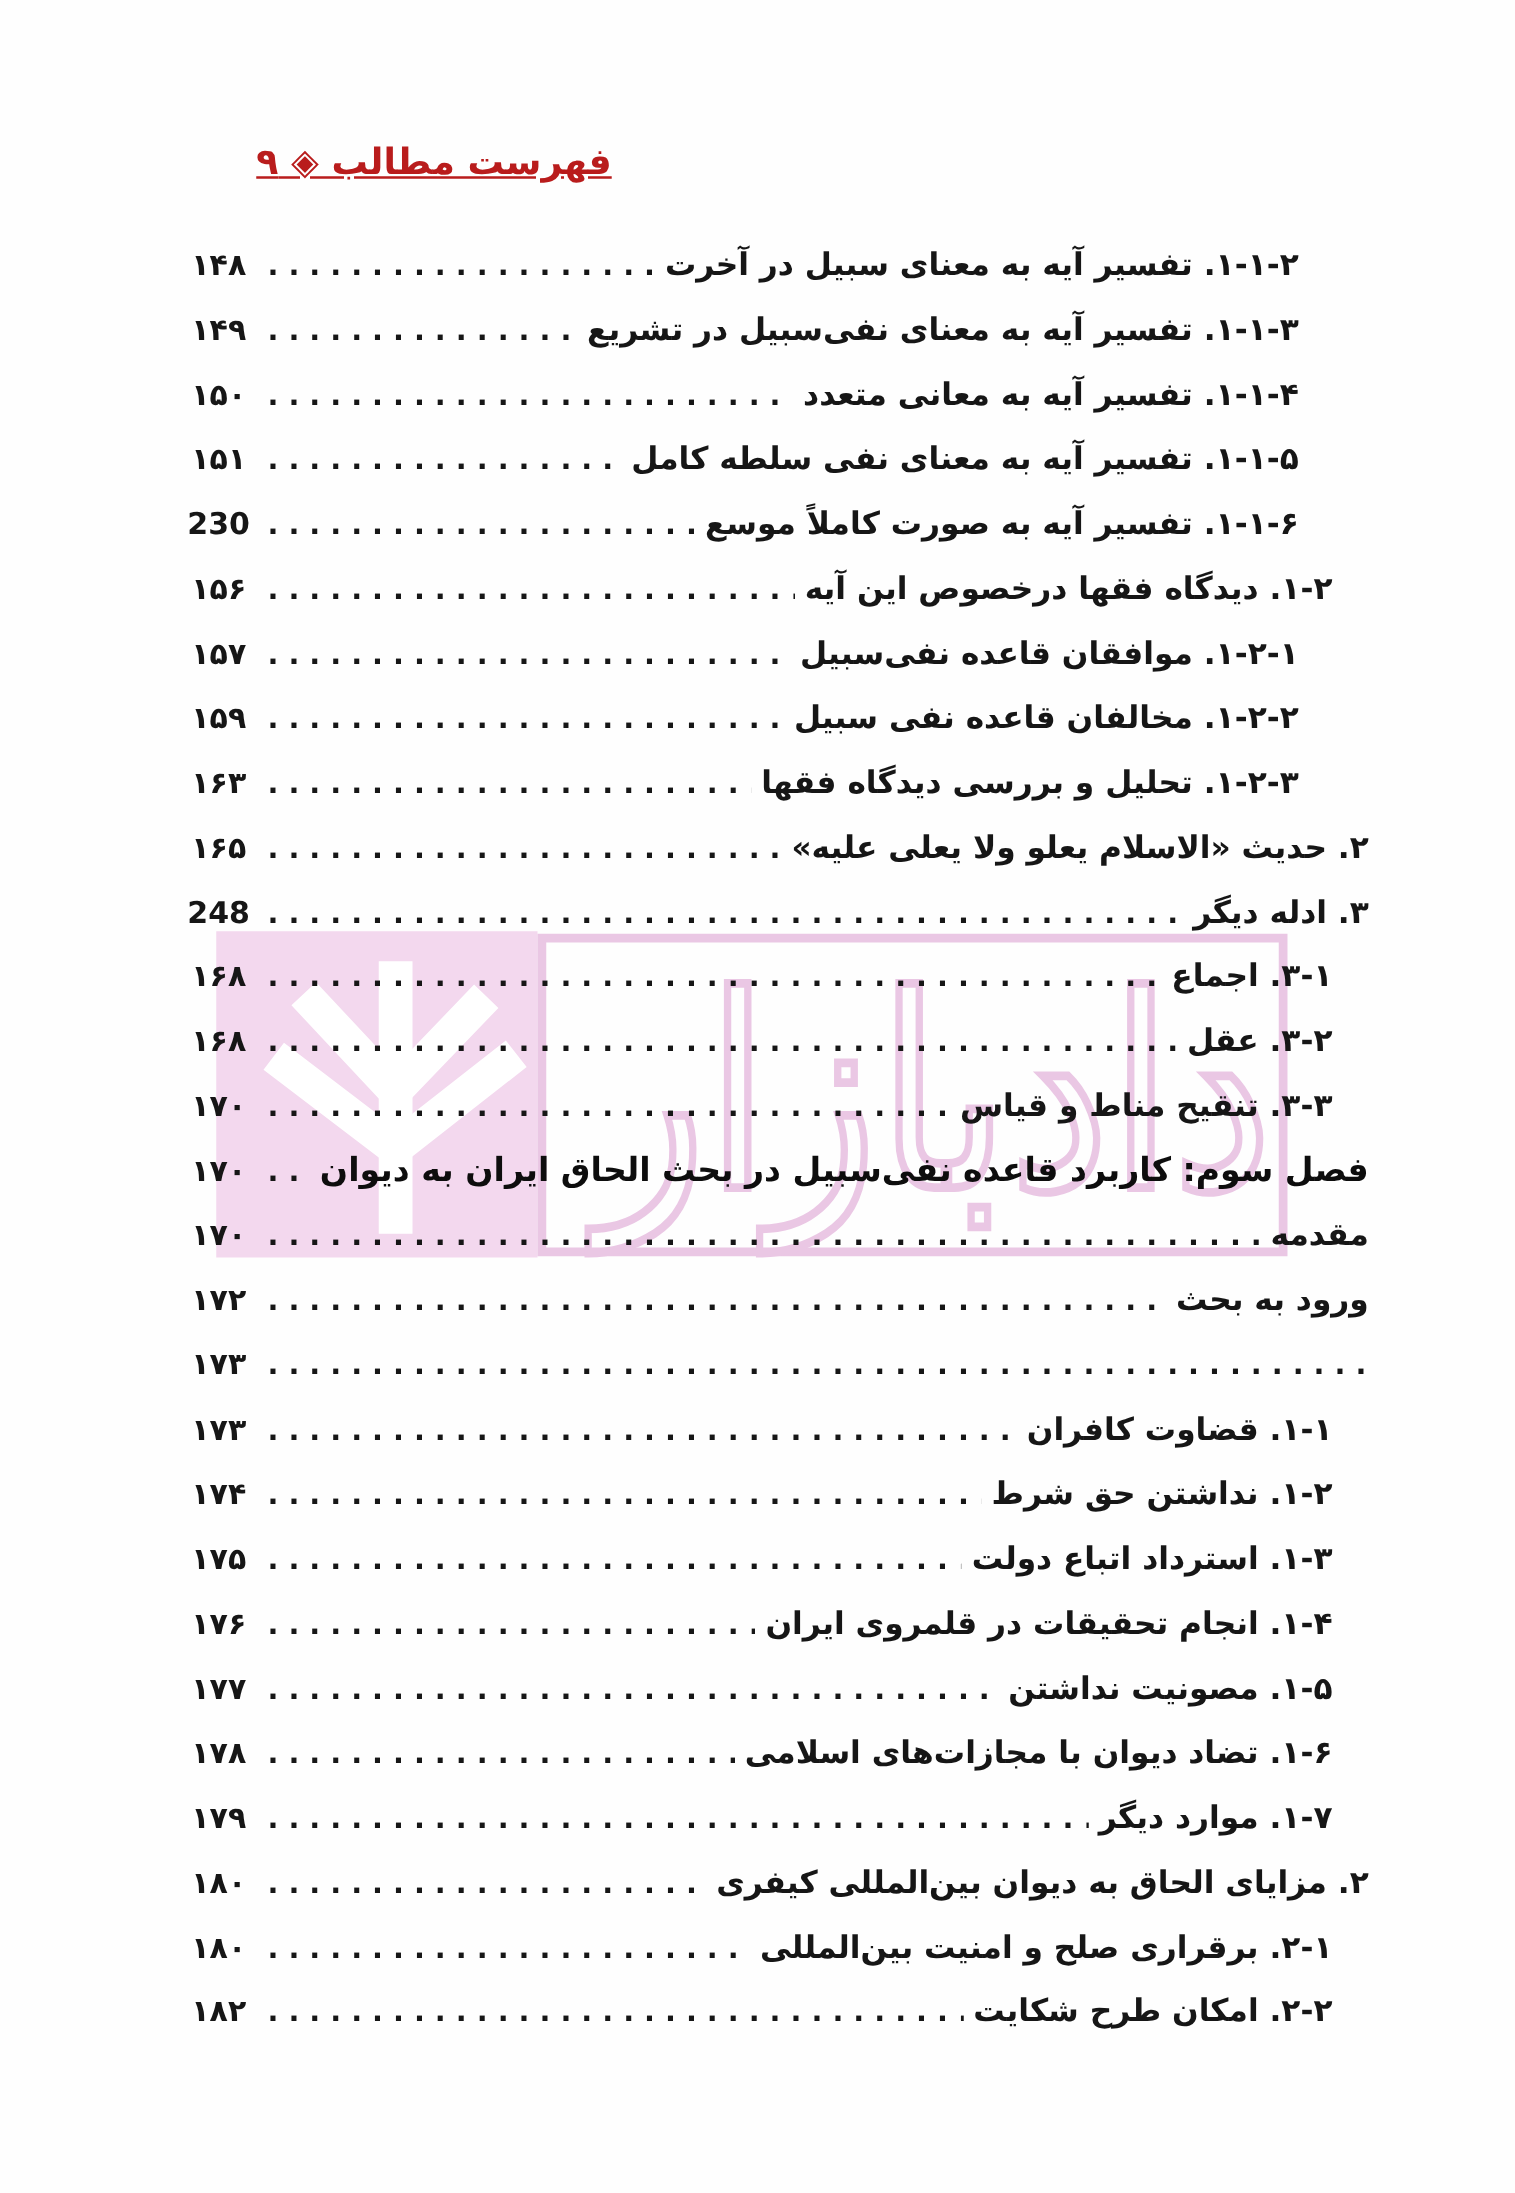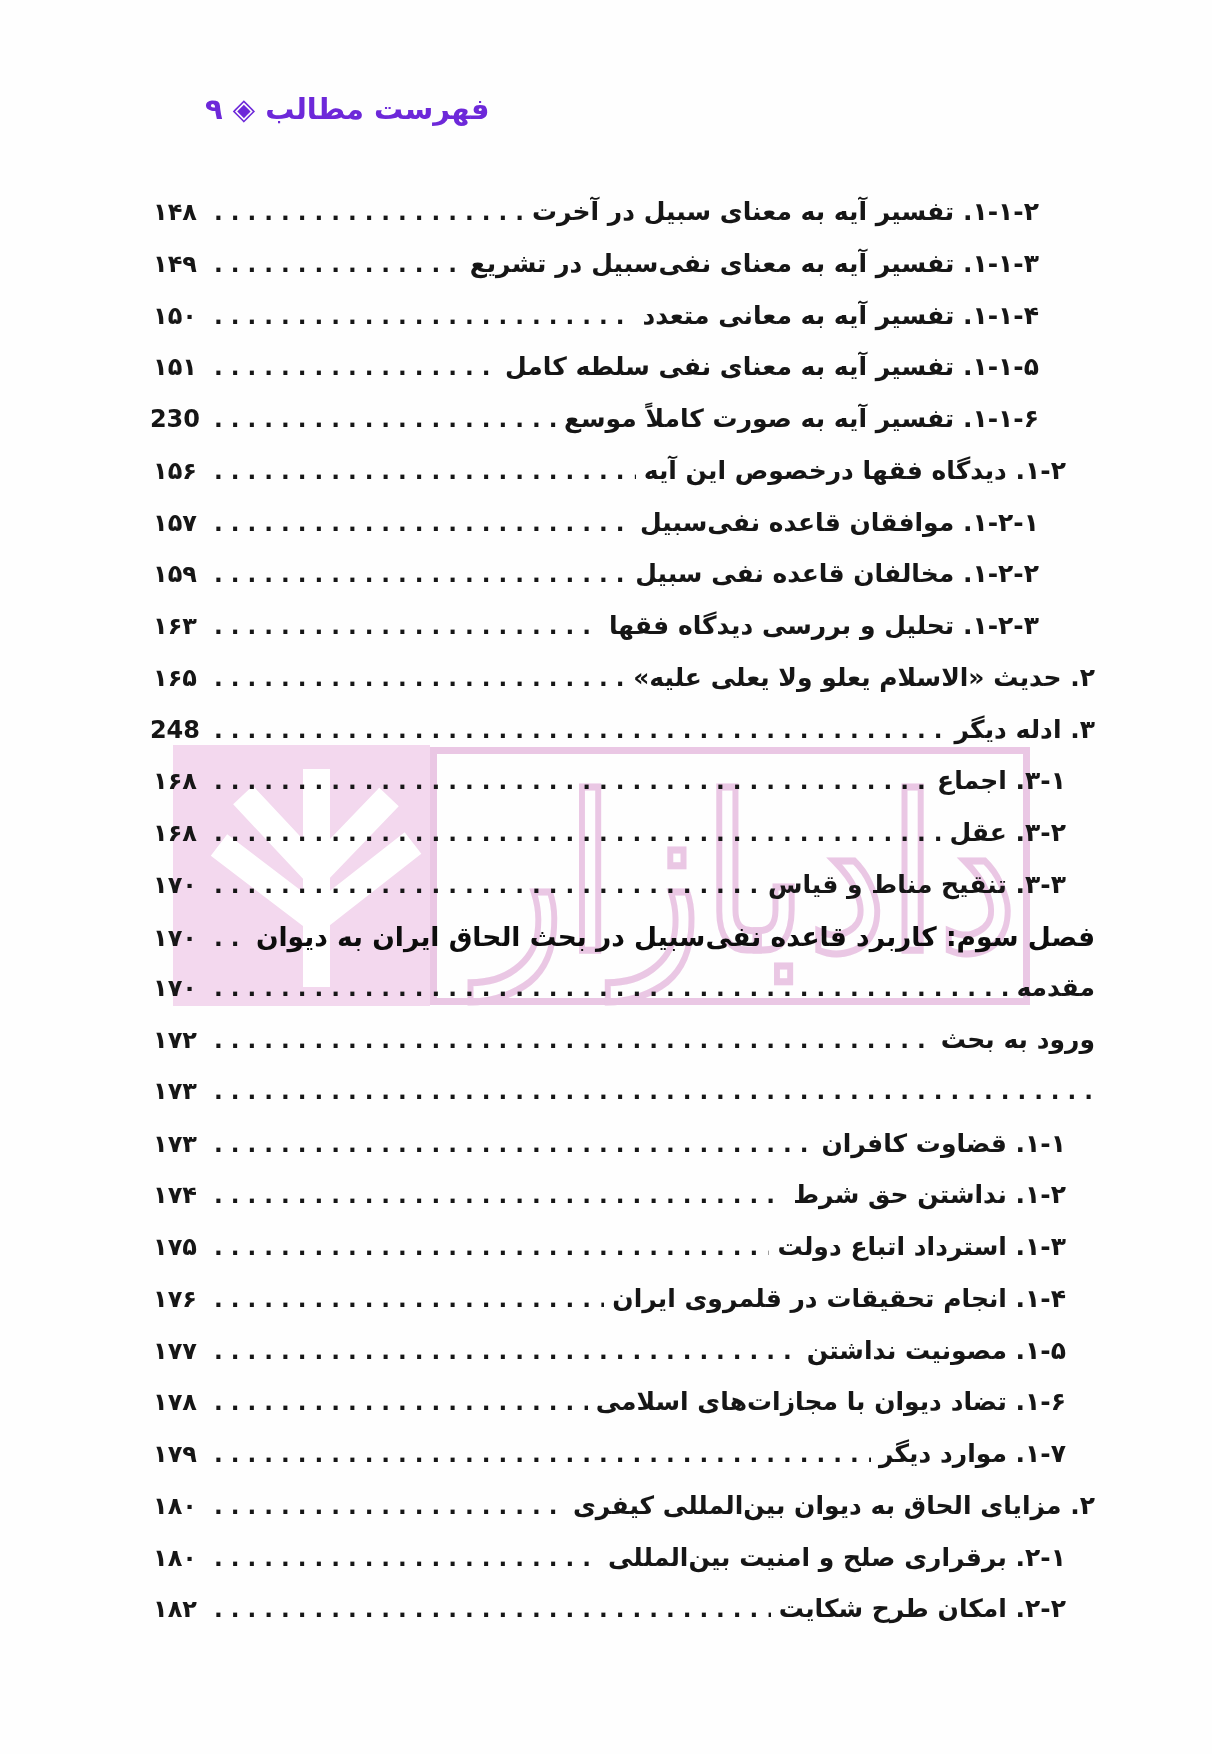--- a/index.html
+++ b/index.html
@@ -7,23 +7,23 @@
     position:relative;
     width:1212px;height:1754px;
     background:#fefefe;
     overflow:hidden;
     font-family:"DejaVu Sans",sans-serif;
     direction:rtl;
   }
 
   
   .page-header{
-    position:absolute;top:92px;left:205px;
-    font-size:29px;font-weight:bold;color:#6d28d9;
-    white-space:nowrap;direction:rtl;letter-spacing:1px;
+    position:absolute;top:112px;left:205px;
+    font-size:29px;font-weight:bold;color:#b91c1c;
+    white-space:nowrap;direction:rtl;letter-spacing:1px;text-decoration:underline;
   }
 
   
   .wm{position:absolute;inset:0;z-index:1;}
   .wm-square{
     position:absolute;left:173px;top:745px;width:257px;height:261px;
     background:var(--wm-fill,#f3d8ee);
   }
   .wm-square svg{display:block;width:100%;height:100%;}
   .wm-rect{

